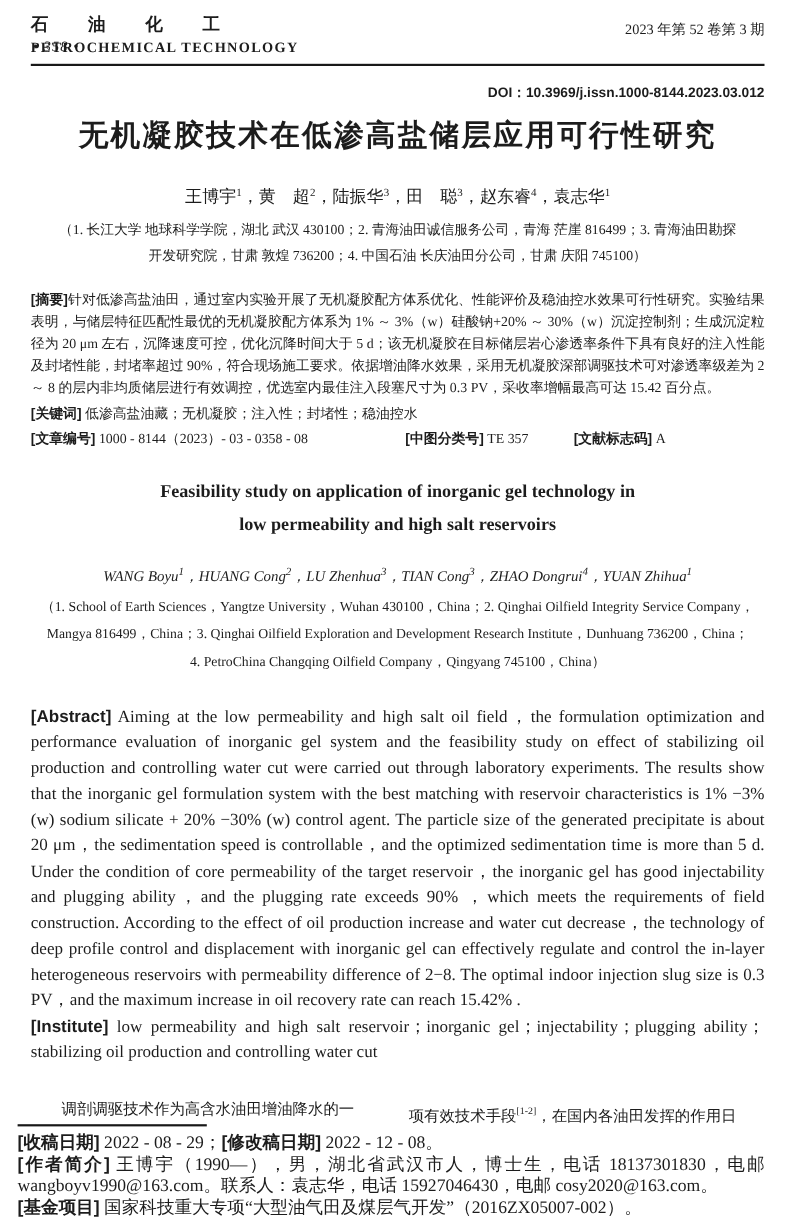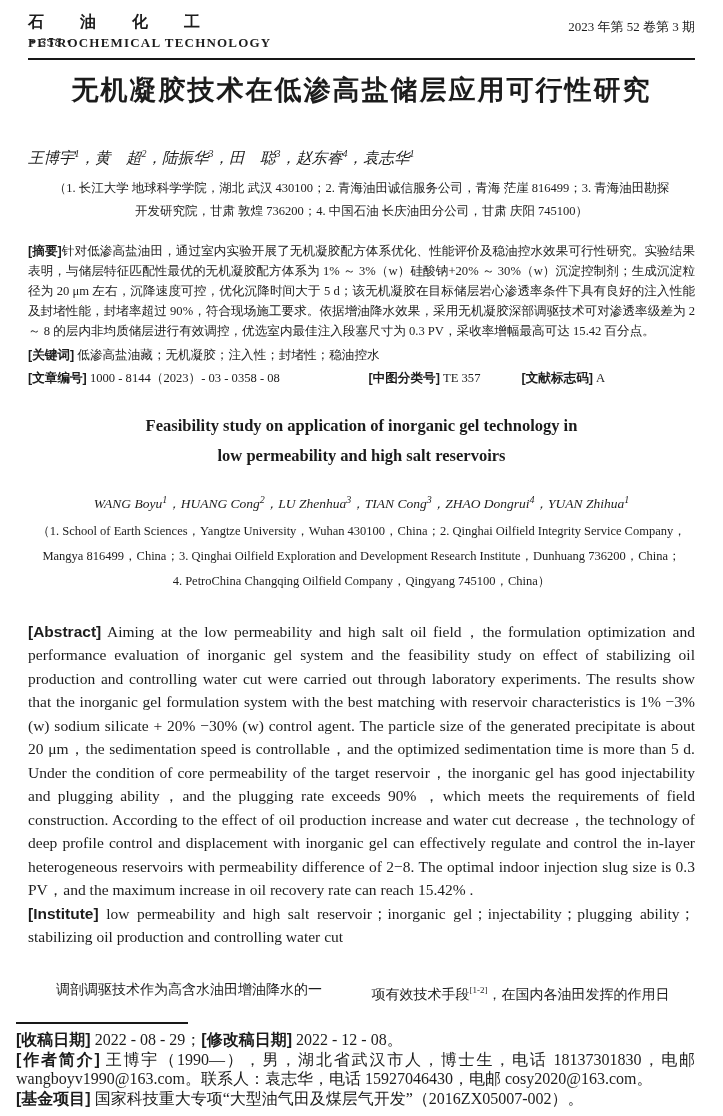--- a/index.html
+++ b/index.html
@@ -19,21 +19,21 @@
   .hdr-en { font-size:13px; font-weight:700; letter-spacing:1.2px; margin-top:2px; }
   .hdr-issue { position:absolute; right:0; bottom:22px; font-size:13px; }
 
   
   .doi { text-align:right; font-family:"Liberation Sans", sans-serif; font-weight:700;
          font-size:12.5px; margin-top:16px; }
 
   
   .title-cn { text-align:center; font-family:"Liberation Sans", sans-serif;
               font-weight:700; font-size:27px; letter-spacing:2px; margin-top:12px; }
-  .authors-cn { font-size:15.5px; margin-top:40px;font-style:italic; }
+  .authors-cn { text-align:center; font-size:15.5px; margin-top:28px; }
   .authors-cn sup, .authors-en sup { font-size:10px; }
   .affil-cn { text-align:center; font-size:12.5px; line-height:23px; margin-top:8px; }
 
   
   .abs-cn { margin-top:18px; font-size:12.6px; line-height:20px; text-align:justify; }
   .lbl { font-weight:700; font-family:"Liberation Sans", sans-serif; }
   .kw-cn { font-size:12.6px; line-height:20px; margin-top:4px; }
   .artinfo { display:flex; font-size:12.6px; margin-top:5px; }
   .artinfo .seg1 { width:47%; } .artinfo .seg2 { width:27%;padding-left:27px; } .artinfo .seg3 { width:26%; }
 
@@ -62,20 +62,21 @@
 
   <div class="hdr">
     <span class="hdr-page">• 358 •</span>
     <div class="hdr-center">
       <div class="hdr-cn">石　油　化　工</div>
       <div class="hdr-en">PETROCHEMICAL  TECHNOLOGY</div>
     </div>
     <span class="hdr-issue">2023 年第 52 卷第 3 期</span>
   </div>
 
+  <div class="doi">DOI：10.3969/j.issn.1000-8144.2023.03.012</div>
 
   <h1 class="title-cn">无机凝胶技术在低渗高盐储层应用可行性研究</h1>
 
   <div class="authors-cn">
     <span><span>王博宇</span><sup>1</sup><span>，</span></span><span><span>黄　超</span><sup>2</sup><span>，</span></span><span><span>陆振华</span><sup>3</sup><span>，</span></span><span><span>田　聪</span><sup>3</sup><span>，</span></span><span><span>赵东睿</span><sup>4</sup><span>，</span></span><span><span>袁志华</span><sup>1</sup><span></span></span>
   </div>
 
   <div class="affil-cn">
     <div>（1. 长江大学 地球科学学院，湖北 武汉 430100；2. 青海油田诚信服务公司，青海 茫崖 816499；3. 青海油田勘探</div>
     <div>开发研究院，甘肃 敦煌 736200；4. 中国石油 长庆油田分公司，甘肃 庆阳 745100）</div>

